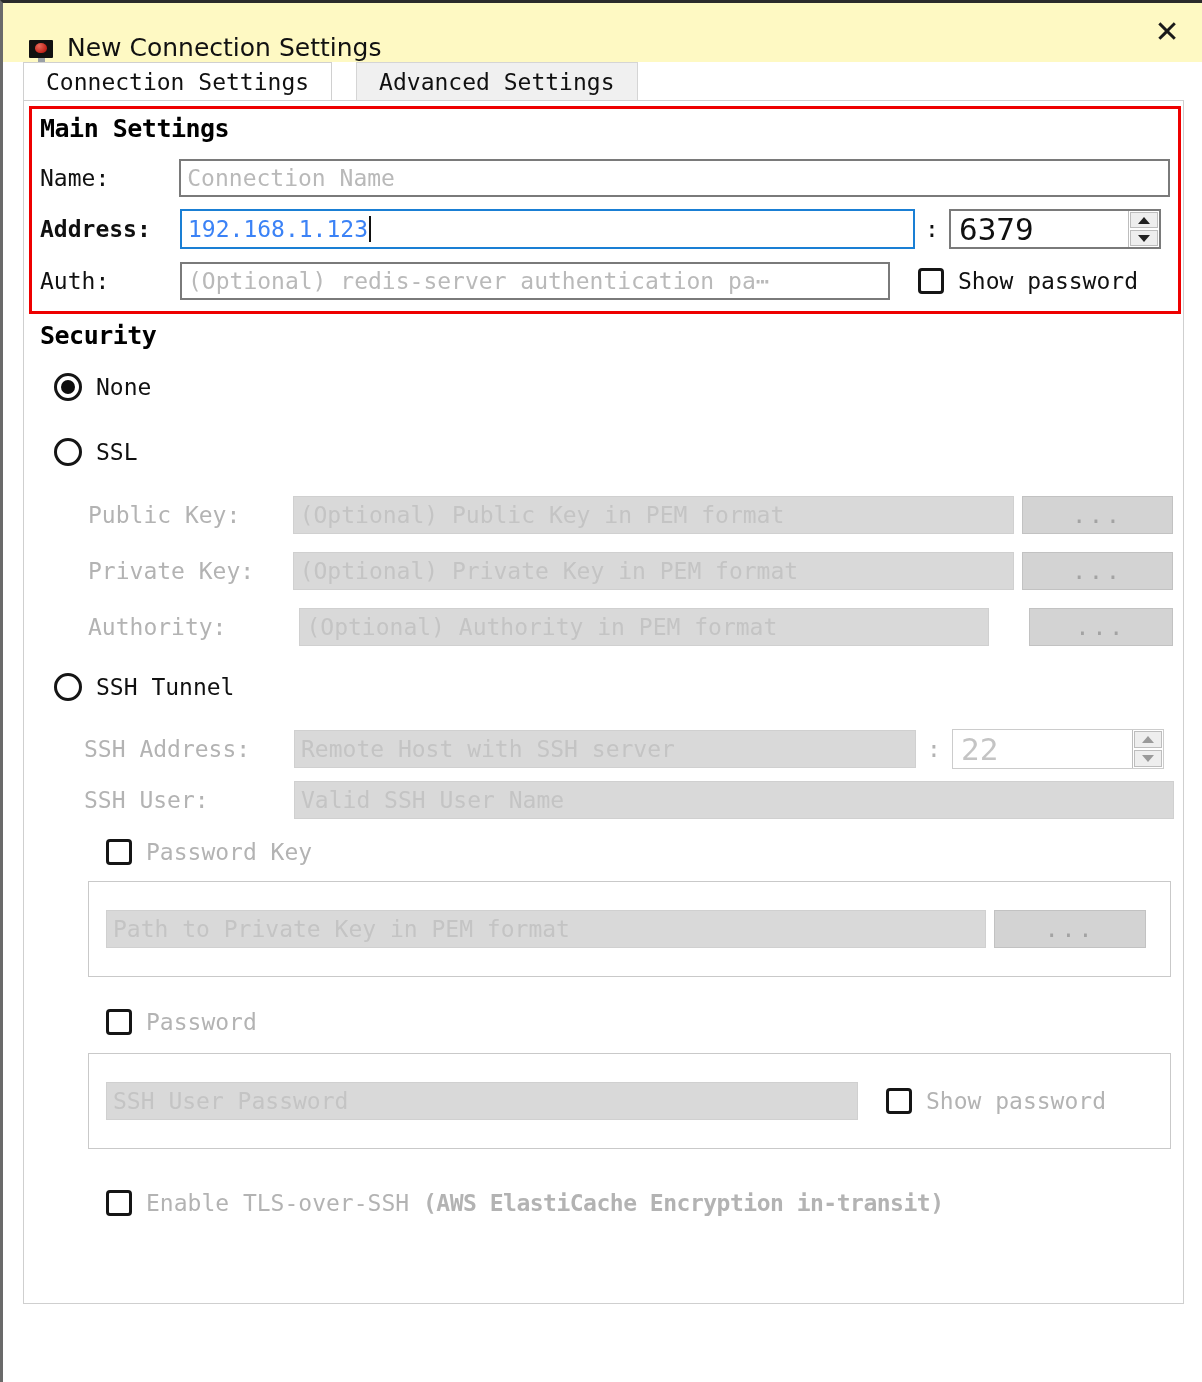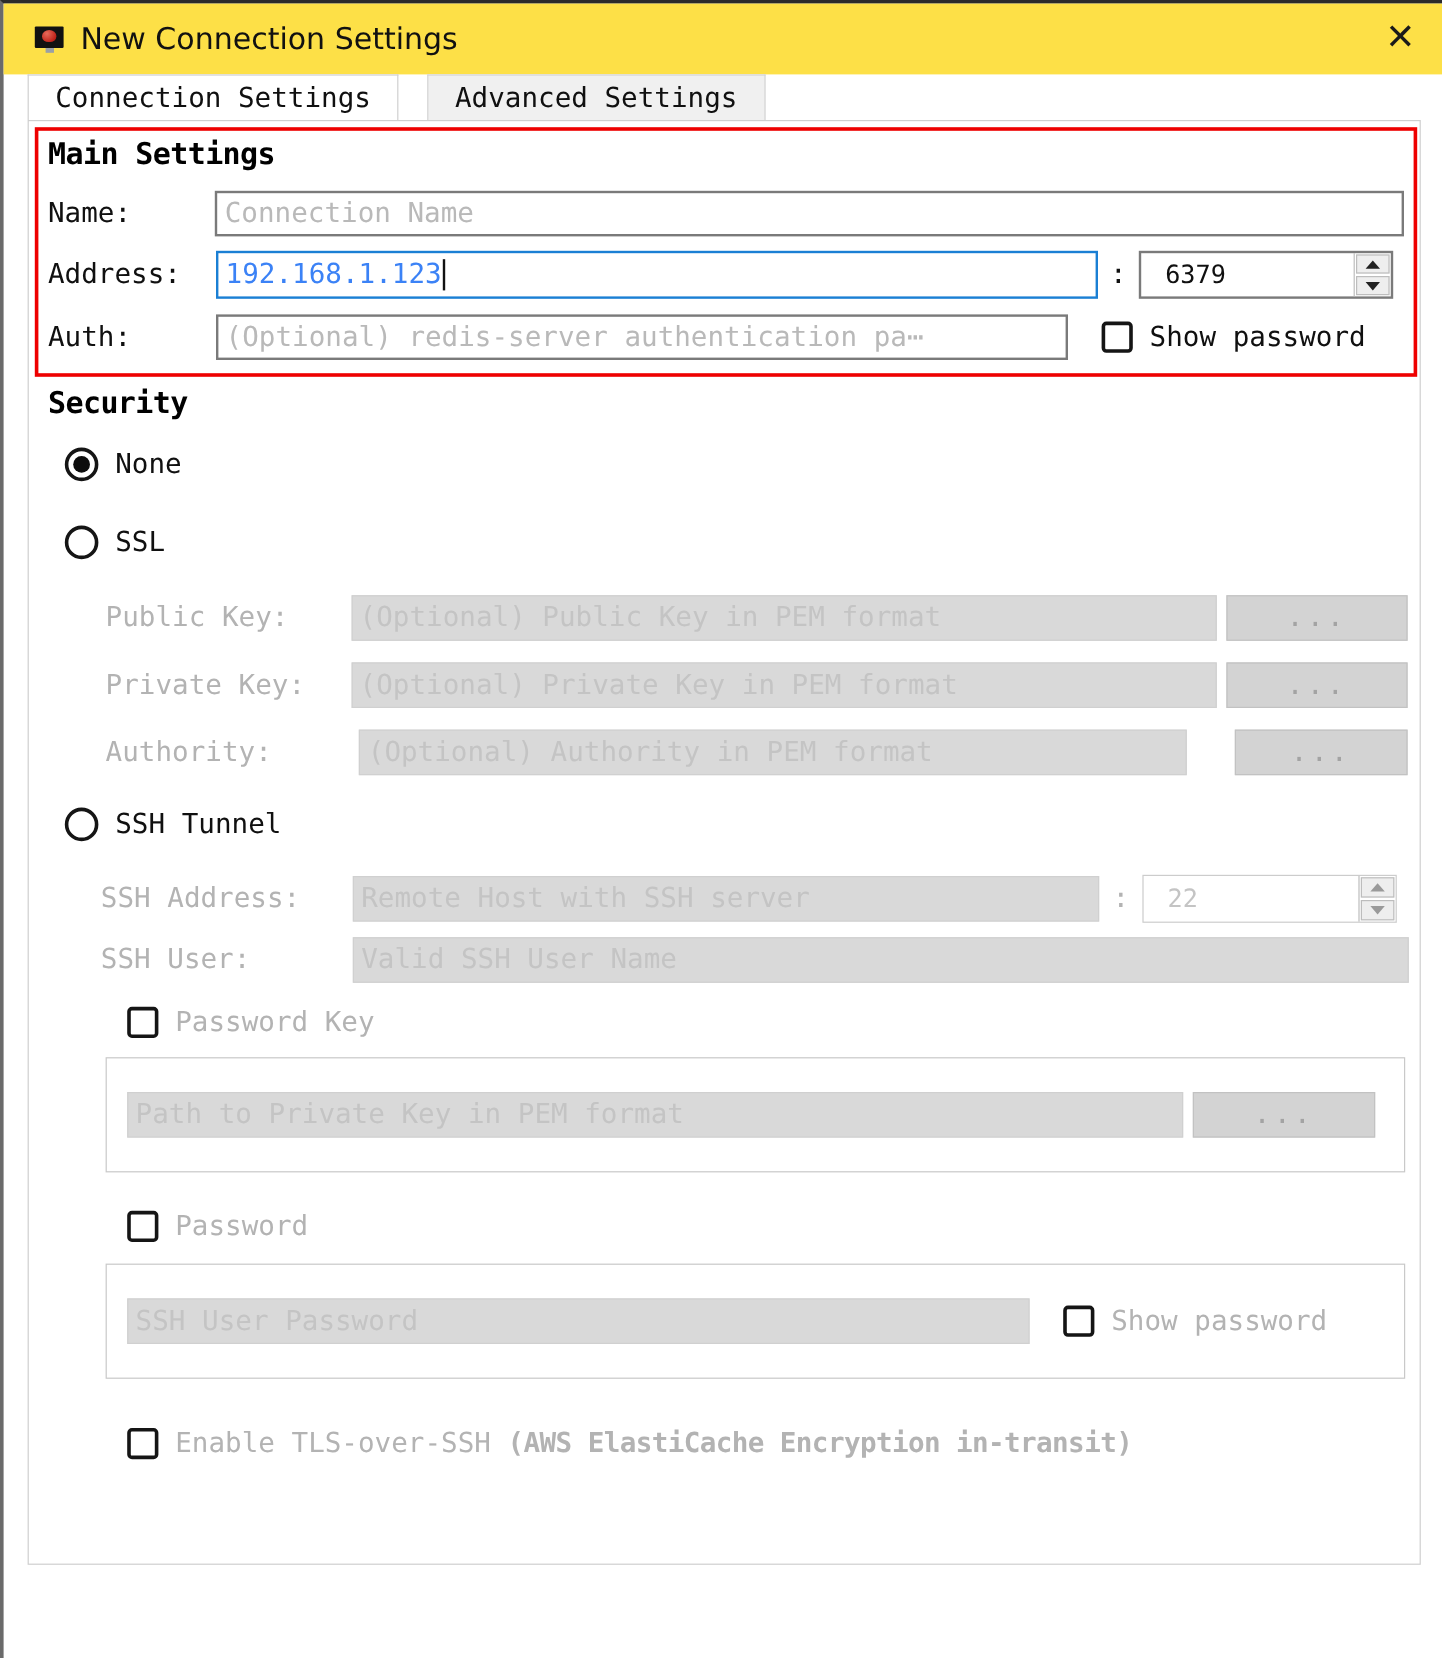--- a/index.html
+++ b/index.html
@@ -21,23 +21,23 @@
     background: #ffffff;
     box-sizing: border-box;
     border-left: 3px solid #6a6a6a;
     border-top: 3px solid #2b2b2b;
   }
 
   
   .titlebar {
     position: relative;
     height: 59px;
-    background: #fde047;
-    display: flex;
-    align-items: center;
+    background: #fef9c3;
+    display: flex;
+    align-items: flex-end;
   }
   .title-icon {
     width: 26px;
     height: 22px;
     margin-left: 26px;
     position: relative;
   }
   .title-icon .mon {
     position: absolute;
     left: 0; top: 0;
@@ -199,22 +199,22 @@
     border: 2px solid #7a7a7a;
     background: #ffffff;
     display: flex;
     align-items: stretch;
   }
   .spin.disabled { border: 1px solid #cccccc; }
   .spin .val {
     flex: 1;
     display: flex;
     align-items: center;
-    padding-left: 20px;
-    font-size: 21px;
+    padding-left: 8px;
+    font-size: 31px;
     color: #101010;
   }
   .spin.disabled .val { color: #c4c4c4; }
   .spin .arrows {
     width: 30px;
     display: flex;
     flex-direction: column;
     border-left: 1px solid #bdbdbd;
   }
   .spin .arrows .ar {
@@ -329,21 +329,21 @@
     <div class="redbox" id="redbox-main"></div>
 
     <div style="position:absolute; left:16px; top:13px;" class="section-title">Main Settings</div>
 
     <div class="row" style="position:absolute; left:16px; top:58px; width:1130px;">
       <div class="lbl" style="width:140px;">Name:</div>
       <div class="tin ph" style="width:996px;">Connection Name</div>
     </div>
 
     <div class="row" style="position:absolute; left:16px; top:108px; width:1130px;">
-      <div class="lbl" style="width:140px;">Address:</div>
+      <div class="lbl" style="width:140px;font-weight:bold;">Address:</div>
       <div class="tin focused" style="width:735px; height:40px;">
         <span>192.168.1.123</span>
           <span class="caret"></span>
       </div>
       <div class="lbl" style="width:34px; text-align:center;">:</div>
       <div class="spin" style="width:212px;">
         <div class="val">6379</div>
         <div class="arrows">
           <div class="ar">
               <span class="tri-up"></span>

